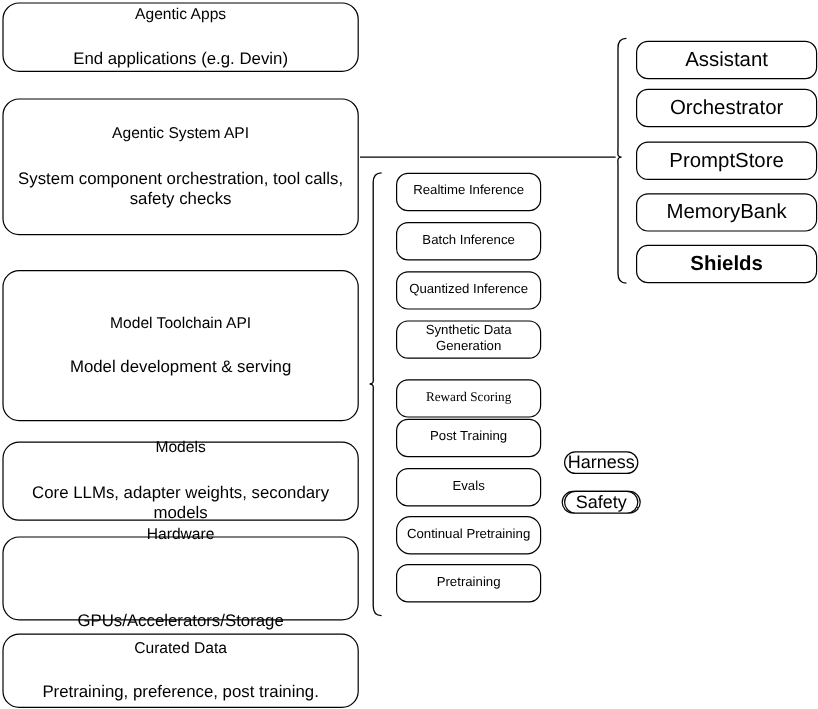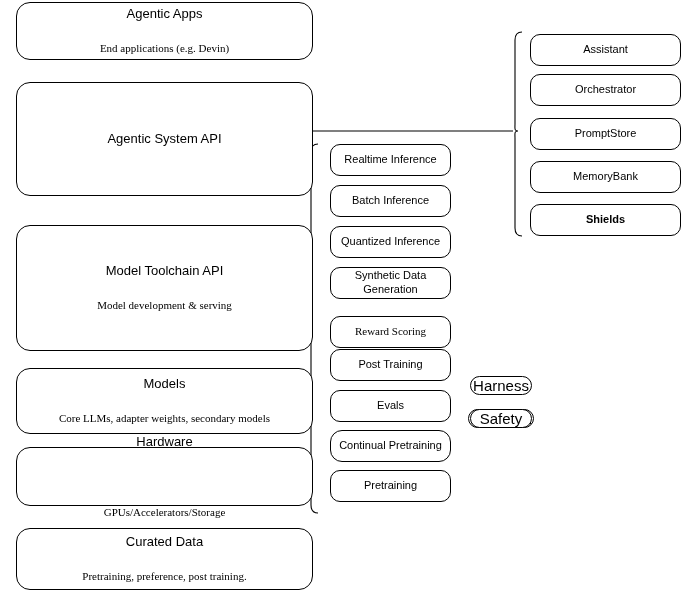--- a/index.html
+++ b/index.html
@@ -30,52 +30,51 @@
     display: flex;
     flex-direction: column;
     align-items: center;
     justify-content: center;
     text-align: center;
     line-height: 1.25;
   }
 
   
   .layer {
-    left: 16px;
+    left: 2px;
     width: 297px;
     border-radius: 14px;
     align-items: center;
   }
   .layer .title {
     font-size: 13px;
     color: #000;
   }
   .layer .subtitle {
-    font-size: 11px;
+    font-size: 14px;
     color: #000;
     margin-top: 20px;
-    font-family: Liberation Serif, serif;
   }
 
   
   .capability {
     left: 330px;
     width: 121px;
     height: 32px;
     border-radius: 10px;
     font-size: 11px;
   }
 
   
   .component {
     left: 530px;
     width: 151px;
     height: 32px;
     border-radius: 10px;
-    font-size: 11px;
+    font-size: 17px;
   }
 
   
   .chip {
     position: absolute;
     box-sizing: border-box;
     border: 1px solid #000000;
     border-radius: 11px;
     background: #ffffff;
     font-size: 15px;
@@ -129,33 +128,34 @@
              C 311,510 313,513 318,513"></path>
   </svg>
 
   <div class="box layer" style="top:2px; height:58px;">
     <div class="title">Agentic Apps</div>
     <div class="subtitle">End applications (e.g. Devin)</div>
   </div>
 
   <div class="box layer" style="top:82px; height:114px;">
     <div class="title">Agentic System API</div>
+    <div class="subtitle">System component orchestration, tool calls, safety checks</div>
   </div>
 
   <div class="box layer" style="top:225px; height:126px;">
     <div class="title">Model Toolchain API</div>
     <div class="subtitle">Model development &amp; serving</div>
   </div>
 
   <div class="box layer" style="top:368px; height:66px;">
     <div class="title">Models</div>
     <div class="subtitle">Core LLMs, adapter weights, secondary models</div>
   </div>
 
-  <div class="box layer" style="top:447px; height:59px;gap:36px;">
+  <div class="box layer" style="top:447px; height:70px;gap:36px;">
     <div class="title">Hardware</div>
     <div class="subtitle">GPUs/Accelerators/Storage</div>
   </div>
 
   <div class="box layer" style="top:528px; height:62px;">
     <div class="title">Curated Data</div>
     <div class="subtitle">Pretraining, preference, post training.</div>
   </div>
 
   <div class="box capability" style="top:144px;">

